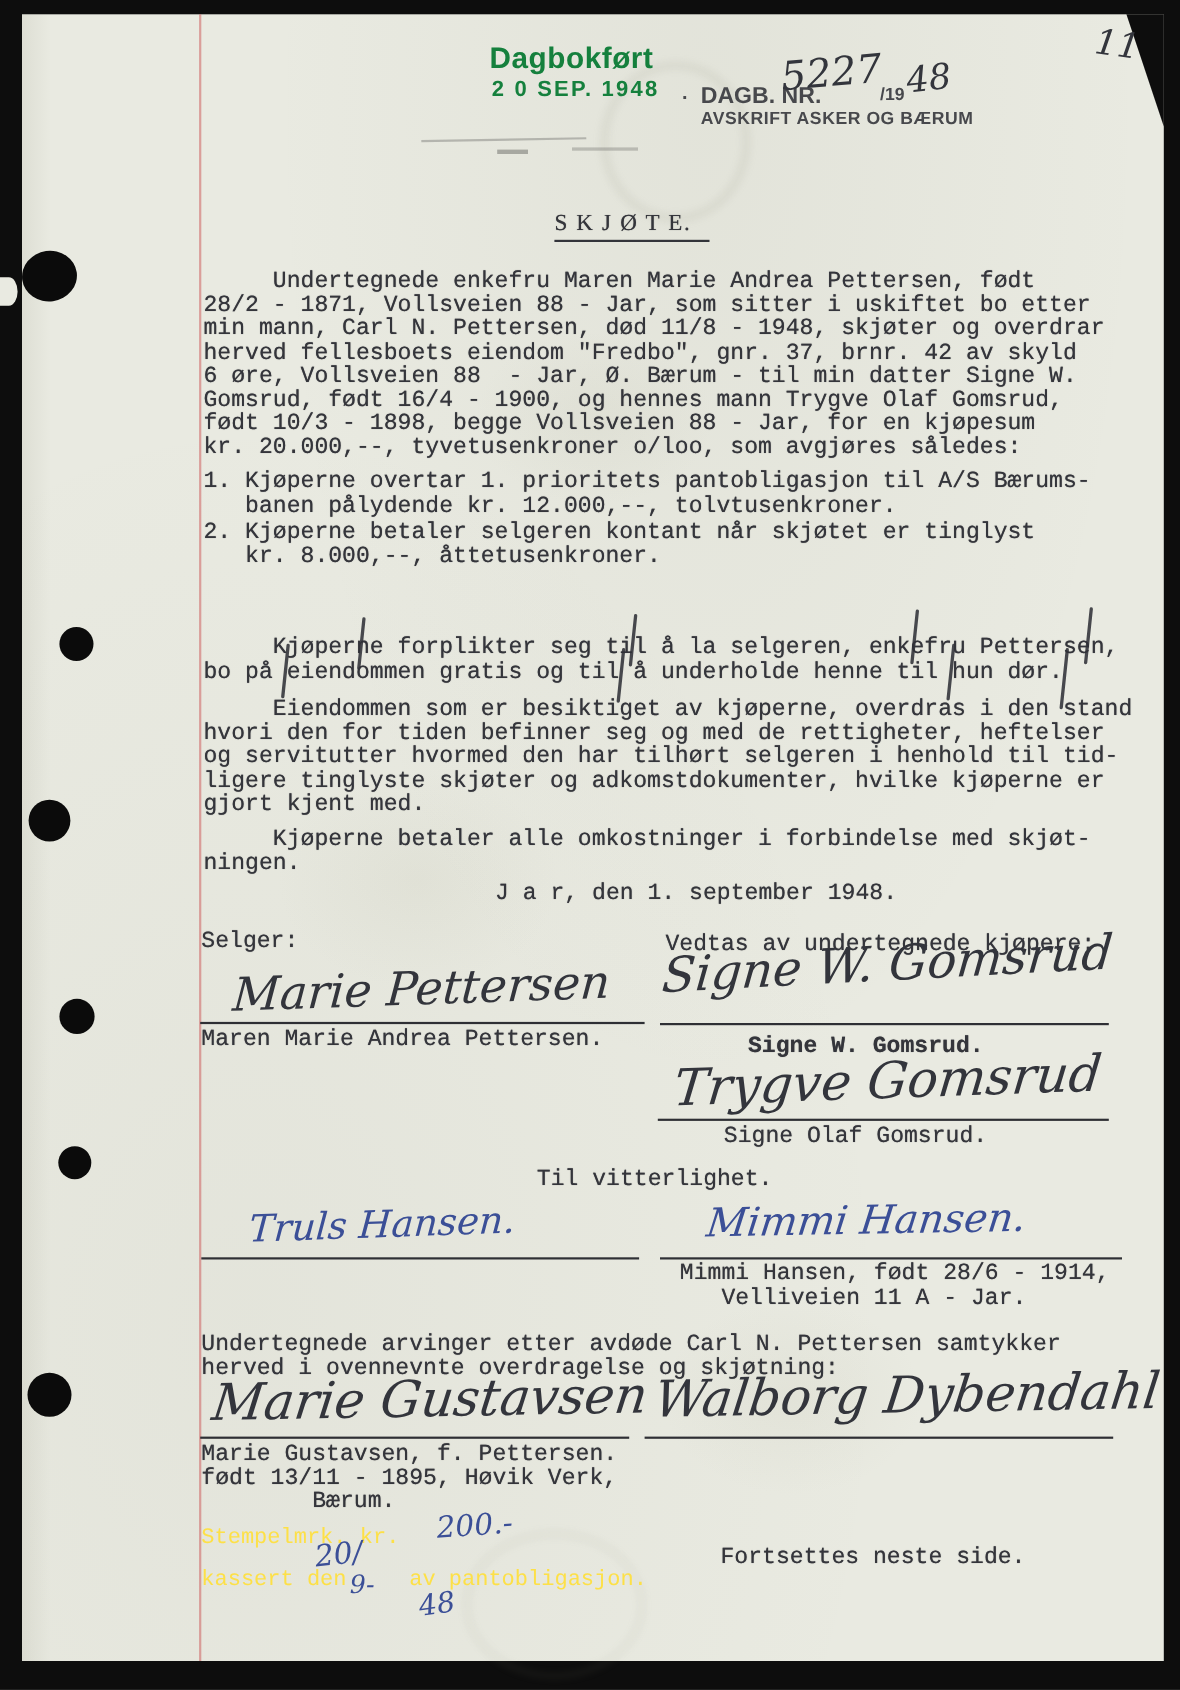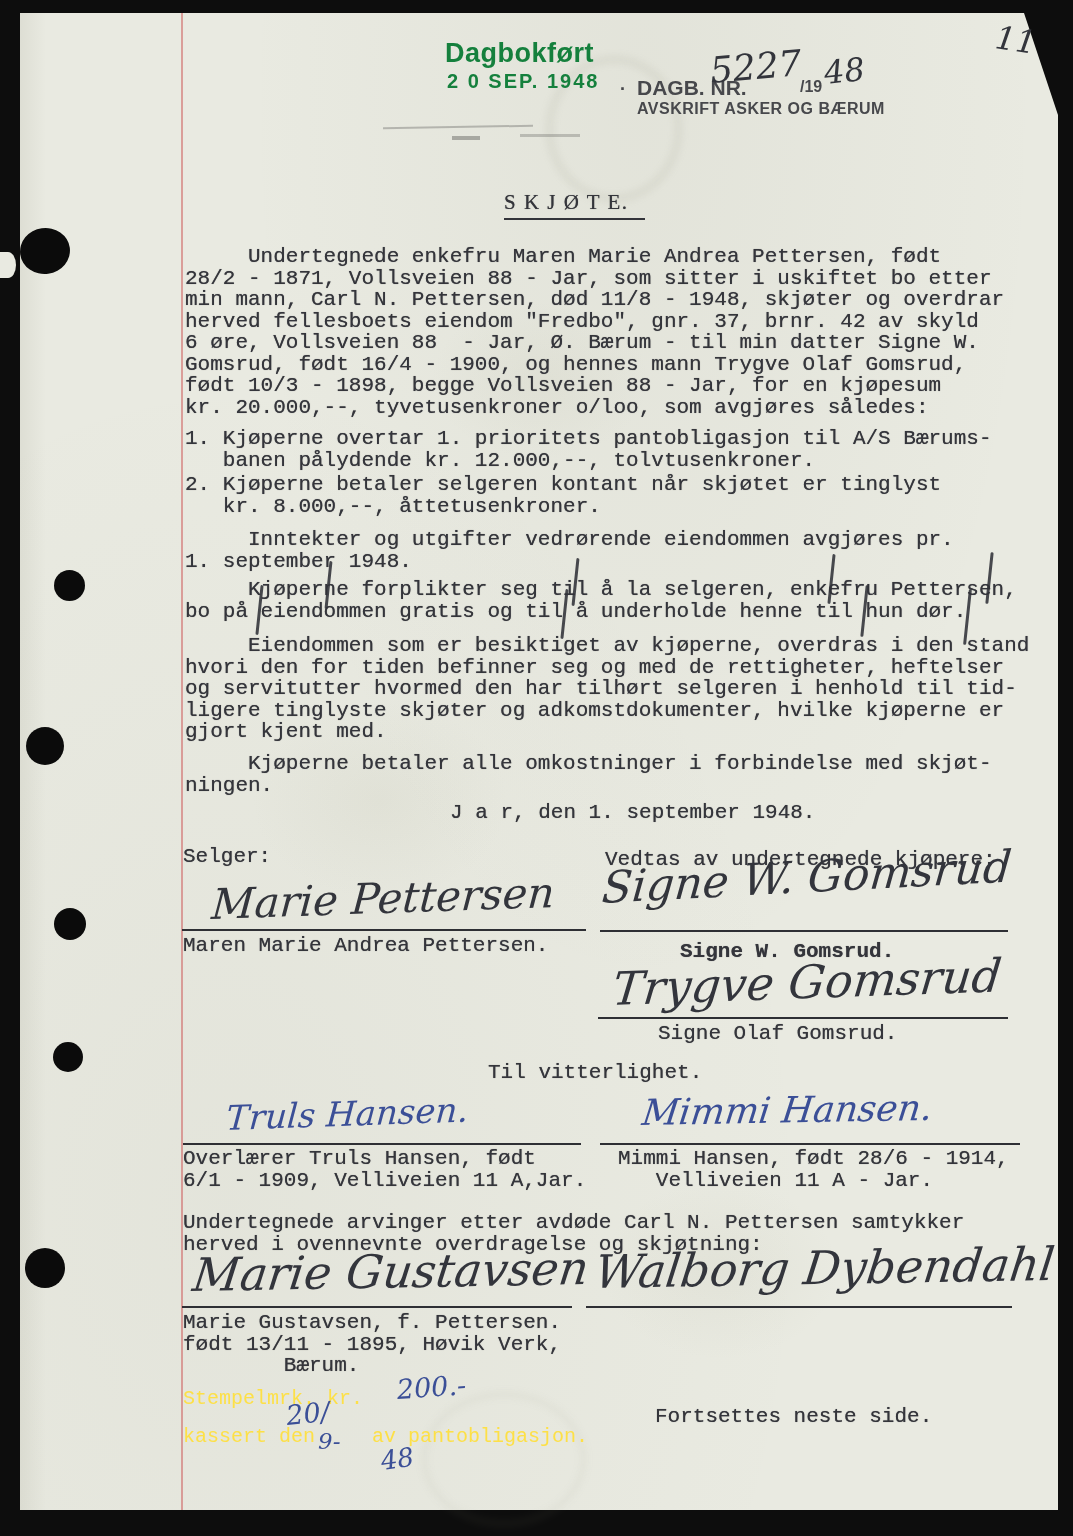--- a/index.html
+++ b/index.html
@@ -81,22 +81,20 @@
 min mann, Carl N. Pettersen, død 11/8 - 1948, skjøter og overdrar
 herved fellesboets eiendom "Fredbo", gnr. 37, brnr. 42 av skyld
 6 øre, Vollsveien 88  - Jar, Ø. Bærum - til min datter Signe W.
 Gomsrud, født 16/4 - 1900, og hennes mann Trygve Olaf Gomsrud,
 født 10/3 - 1898, begge Vollsveien 88 - Jar, for en kjøpesum
 kr. 20.000,--, tyvetusenkroner o/loo, som avgjøres således:</div>
   <div class="t" style="left:185px;top:428px;">1. Kjøperne overtar 1. prioritets pantobligasjon til A/S Bærums-
    banen pålydende kr. 12.000,--, tolvtusenkroner.</div>
   <div class="t" style="left:185px;top:474px;">2. Kjøperne betaler selgeren kontant når skjøtet er tinglyst
    kr. 8.000,--, åttetusenkroner.</div>
-  <div class="t" style="left:185px;top:529px;">     Inntekter og utgifter vedrørende eiendommen avgjøres pr.
-1. september 1948.</div>
   <div class="t" style="left:185px;top:579px;">     Kjøperne forplikter seg til å la selgeren, enkefru Pettersen,
 bo på eiendommen gratis og til å underholde henne til hun dør.</div>
   <div class="t" style="left:185px;top:635px;">     Eiendommen som er besiktiget av kjøperne, overdras i den stand
 hvori den for tiden befinner seg og med de rettigheter, heftelser
 og servitutter hvormed den har tilhørt selgeren i henhold til tid-
 ligere tinglyste skjøter og adkomstdokumenter, hvilke kjøperne er
 gjort kjent med.</div>
   <div class="t" style="left:185px;top:753px;">     Kjøperne betaler alle omkostninger i forbindelse med skjøt-
 ningen.</div>
   <div class="t" style="left:450px;top:802px;">J a r, den 1. september 1948.</div>
@@ -122,22 +120,20 @@
   <div class="t" style="left:680px;top:941px;font-weight:bold;">Signe W. Gomsrud.</div>
 
   <div class="hand" style="left:610px;top:962px;font-size:46px;transform:rotate(-2deg) skewX(-8deg);">Trygve Gomsrud</div>
   <div class="sigline" style="left:598px;top:1017px;width:410px;"></div>
   <div class="t" style="left:658px;top:1023px;">Signe Olaf Gomsrud.</div>
 
   <div class="t" style="left:488px;top:1062px;">Til vitterlighet.</div>
 
   <div class="hand blue" style="left:225px;top:1098px;font-size:34px;transform:rotate(-2deg) skewX(-6deg);">Truls Hansen.</div>
   <div class="sigline" style="left:183px;top:1143px;width:398px;"></div>
-  <div class="t" style="left:183px;top:1148px;">Overlærer Truls Hansen, født
-6/1 - 1909, Velliveien 11 A,Jar.</div>
 
   <div class="hand blue" style="left:640px;top:1092px;font-size:36px;transform:rotate(-1deg) skewX(-8deg);">Mimmi Hansen.</div>
   <div class="sigline" style="left:600px;top:1143px;width:420px;"></div>
   <div class="t" style="left:618px;top:1148px;">Mimmi Hansen, født 28/6 - 1914,
    Velliveien 11 A - Jar.</div>
 
   <div class="t" style="left:183px;top:1212px;">Undertegnede arvinger etter avdøde Carl N. Pettersen samtykker
 herved i ovennevnte overdragelse og skjøtning:</div>
 
   <div class="hand" style="left:190px;top:1248px;font-size:46px;transform:rotate(-1deg) skewX(-8deg);">Marie Gustavsen</div>

